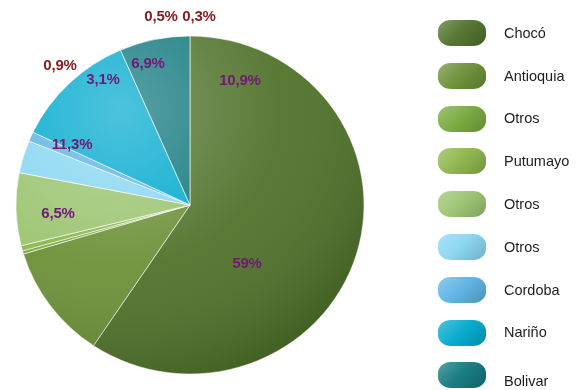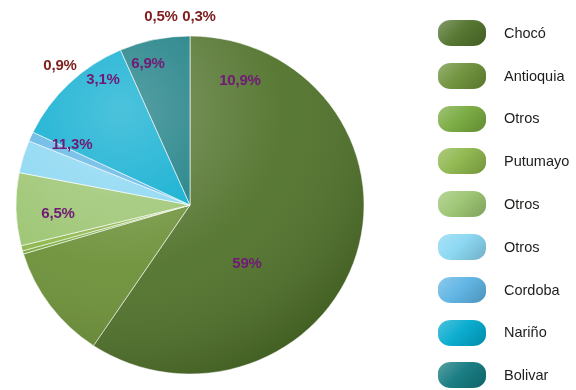--- a/index.html
+++ b/index.html
@@ -143,19 +143,19 @@
         <span class="legend-label">Otros</span>
       </div>
       <div class="legend-row" style="top: 276.8px;">
         <div class="legend-swatch" style="background: linear-gradient(135deg, rgba(255, 255, 255, 0.3) 0%, rgba(255, 255, 255, 0.05) 45%, rgba(0, 0, 0, 0.18) 100%), rgb(91, 179, 228);"></div>
         <span class="legend-label">Cordoba</span>
       </div>
       <div class="legend-row" style="top: 319.6px;">
         <div class="legend-swatch" style="background: linear-gradient(135deg, rgba(255, 255, 255, 0.3) 0%, rgba(255, 255, 255, 0.05) 45%, rgba(0, 0, 0, 0.18) 100%), rgb(0, 169, 206);"></div>
         <span class="legend-label">Nariño</span>
       </div>
-      <div class="legend-row" style="top: 362.4px;">
+      <div class="legend-row" style="top: 362.4px; align-items: flex-end;">
         <div class="legend-swatch" style="background: linear-gradient(135deg, rgba(255, 255, 255, 0.3) 0%, rgba(255, 255, 255, 0.05) 45%, rgba(0, 0, 0, 0.18) 100%), rgb(16, 120, 126);"></div>
         <span class="legend-label">Bolivar</span>
       </div>
     </div>
 
 </div>
 
 </body></html>

